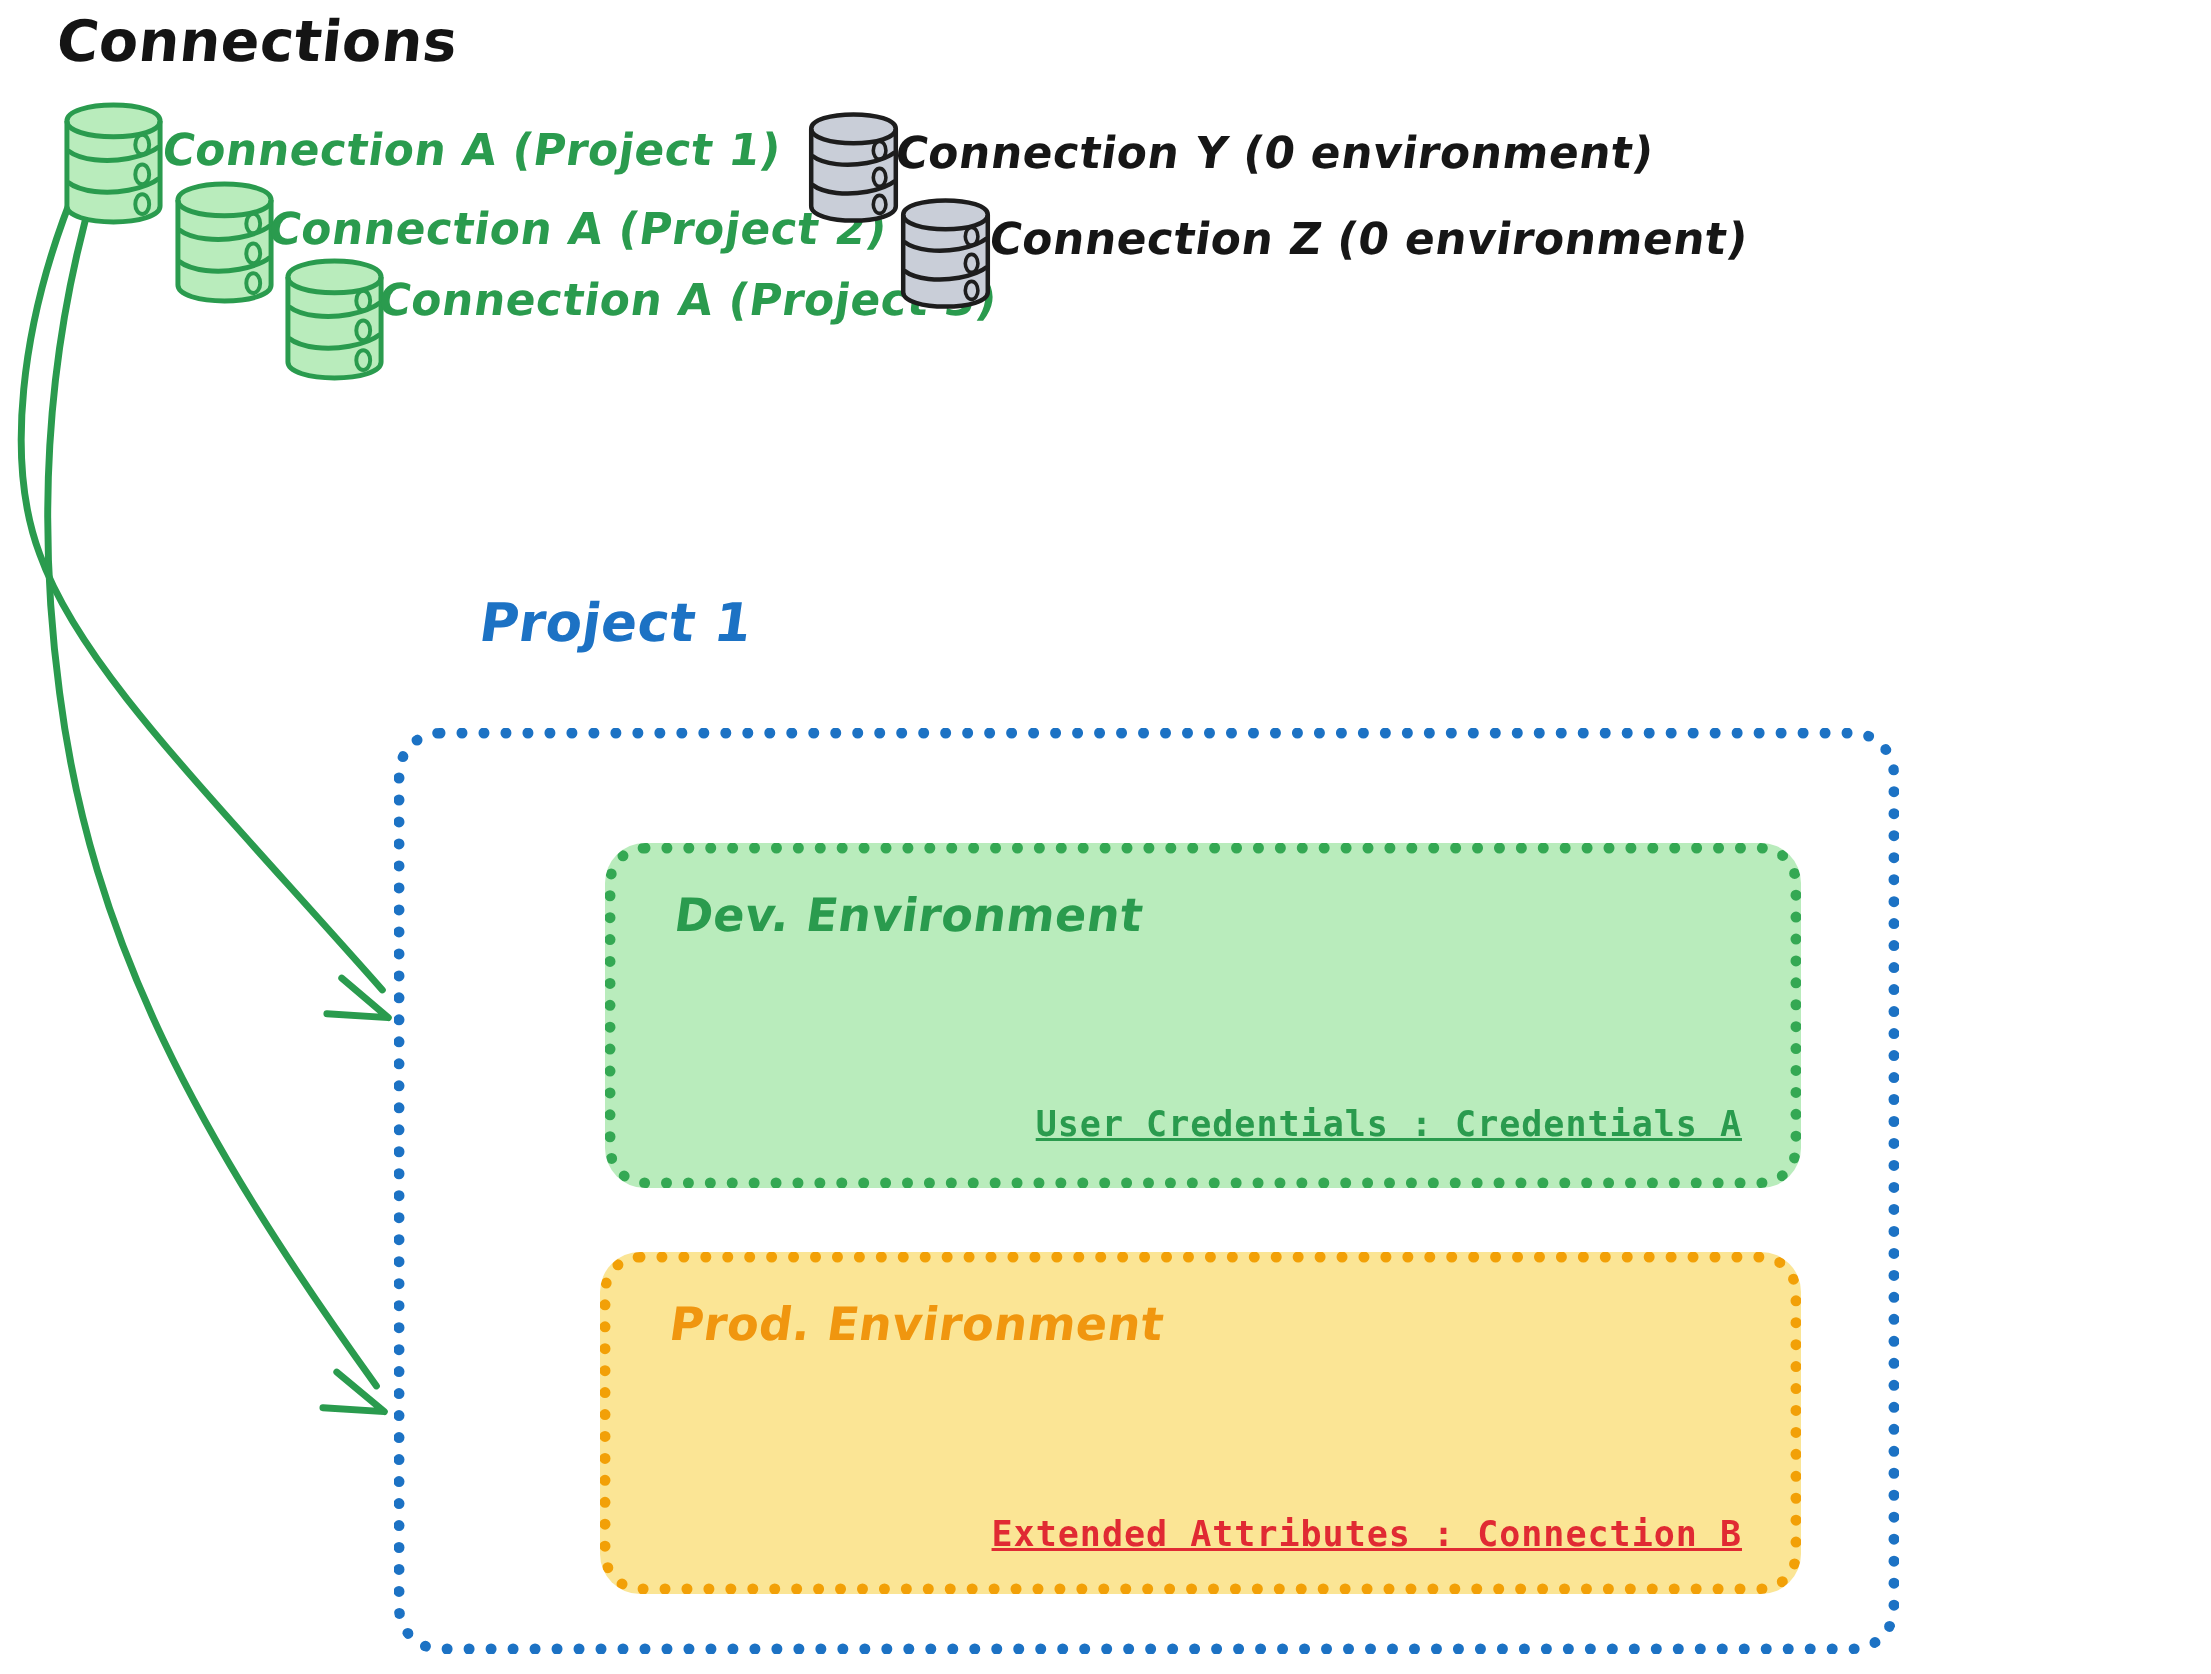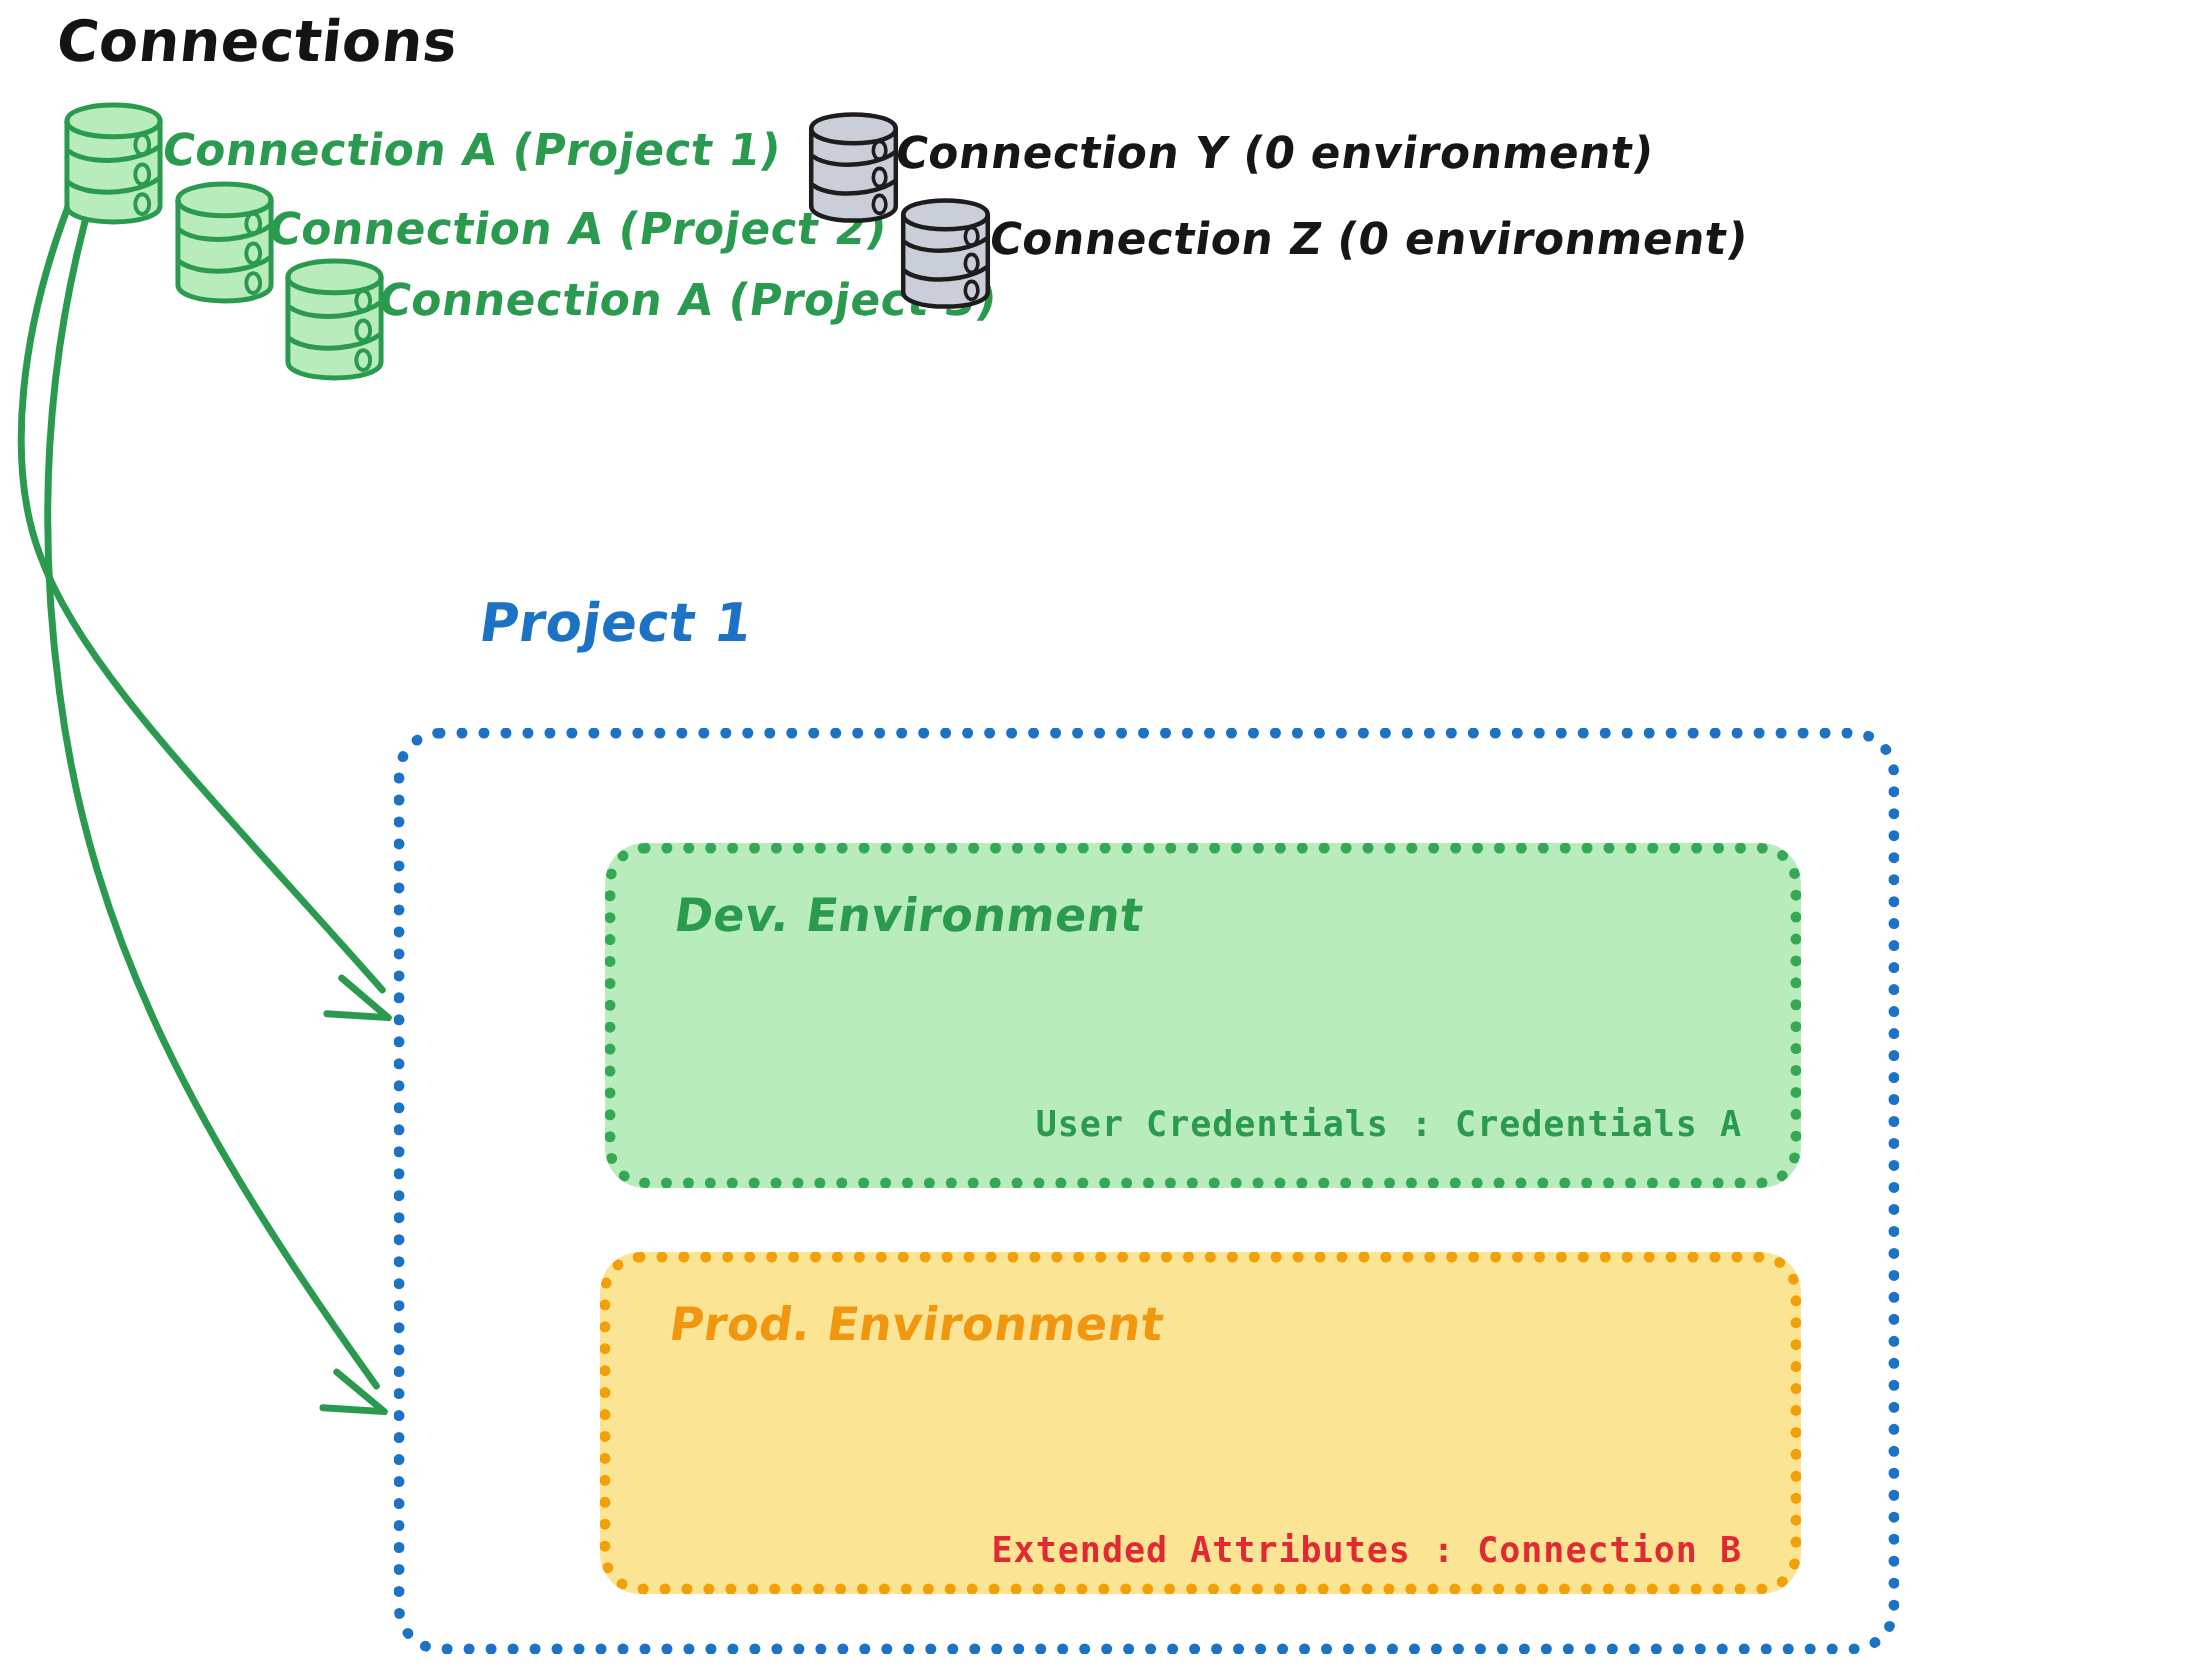--- a/index.html
+++ b/index.html
@@ -2,21 +2,21 @@
 <html><head>
 <meta charset="utf-8">
 <style>
   html,body{margin:0;padding:0;background:#ffffff;}
   body{width:2212px;height:1674px;position:relative;overflow:hidden;
        font-family:"DejaVu Sans",sans-serif;}
   #stage{position:absolute;left:0;top:0;width:2212px;height:1674px;}
 
   
   .hand{font-family:"DejaVu Sans",sans-serif;font-weight:700;letter-spacing:0.5px;}
-  .mono{font-family:"DejaVu Sans Mono",monospace;font-weight:700;letter-spacing:1px;}
+  .mono{font-family:"DejaVu Sans Mono",monospace;font-weight:700;letter-spacing:1px;text-decoration:underline;}
 
   .title-connections{
     position:absolute;left:57px;top:8px;font-size:57px;color:#141414;
     transform:skewX(-6deg);
   }
   .conn-label{
     position:absolute;font-size:44px;color:#2a9b4e;white-space:nowrap;
     transform:skewX(-8deg);
   }
   .conn-label-dark{
@@ -43,21 +43,21 @@
     left:589px;top:1241px;width:1201px;height:342px;
     border:11px dotted #f2a007;border-radius:40px;background:#fbe595;
   }
 
   .env-title{position:absolute;font-size:46px;white-space:nowrap;transform:skewX(-8deg);}
   #dev-title{left:59px;top:34px;color:#2a9b4e;}
   #prod-title{left:59px;top:34px;color:#f0960f;}
 
   .env-rows{position:absolute;right:48px;text-align:right;line-height:1.30;}
   #dev-rows{bottom:30px;font-size:35px;color:#2a9b4e;}
-  #prod-rows{bottom:10px;font-size:35px;color:#e02a33;}
+  #prod-rows{bottom:26px;font-size:35px;color:#e02a33;}
   .env-row{white-space:pre;}
 
   
   .cyl{position:absolute;}
   .cyl svg{display:block;overflow:visible;}
 </style>
 </head>
 <body>
 
 <div id="stage">

